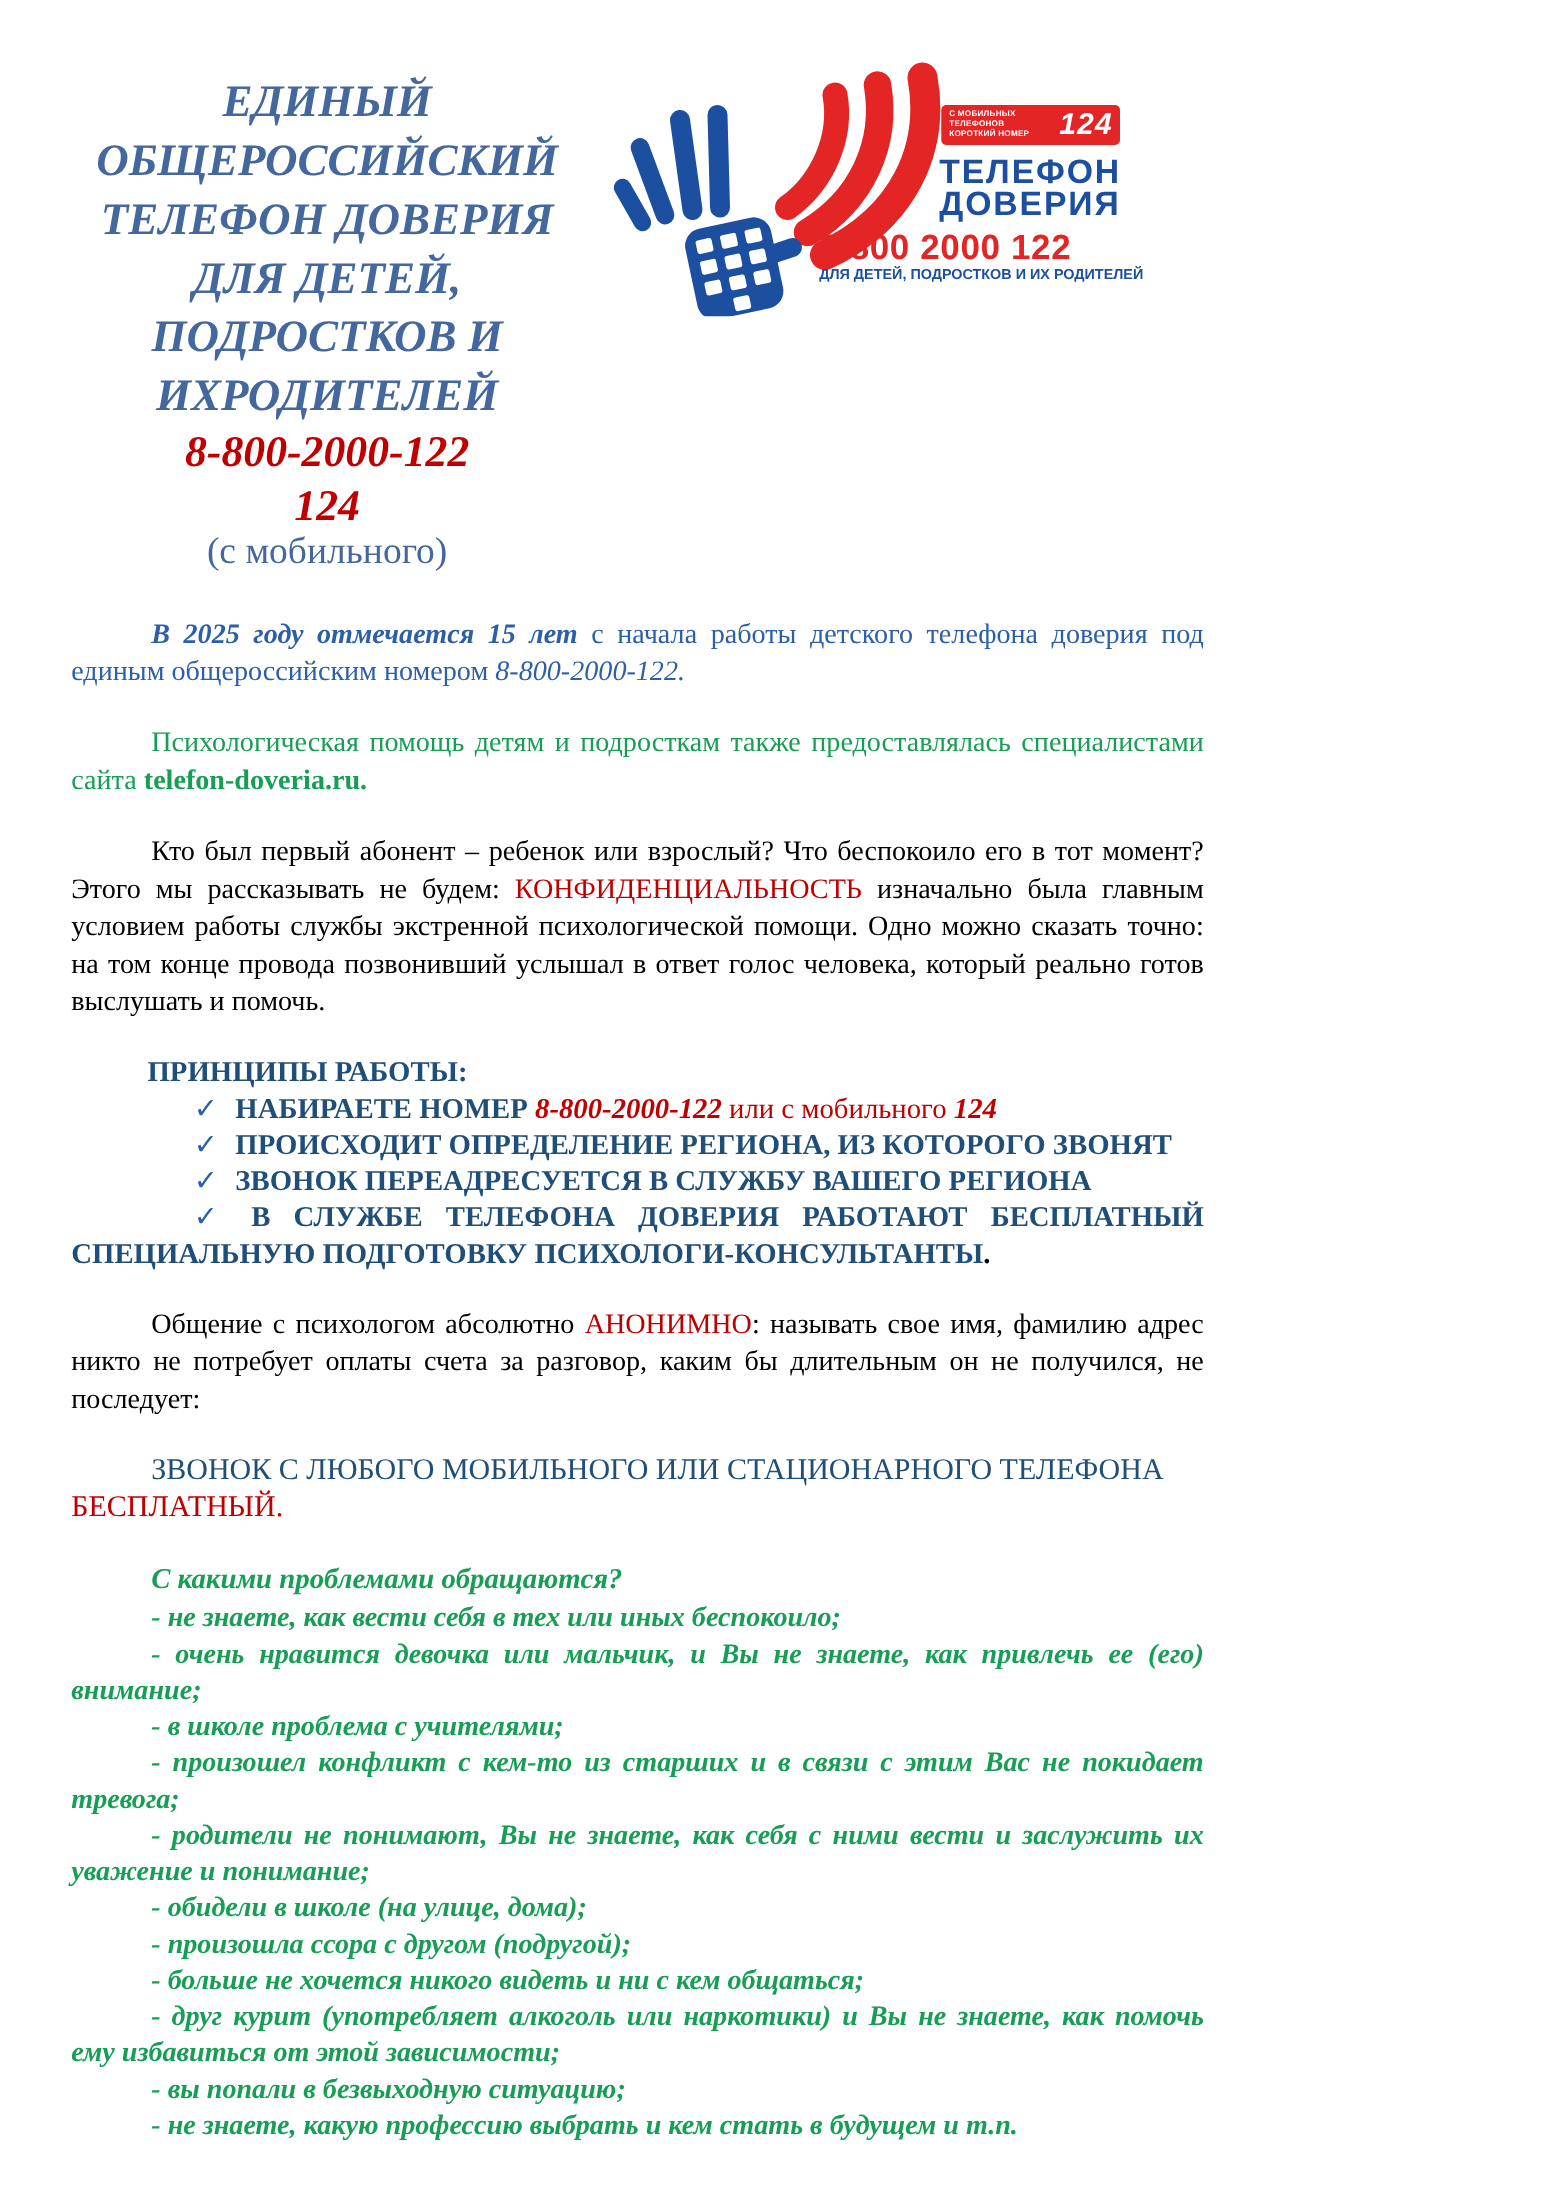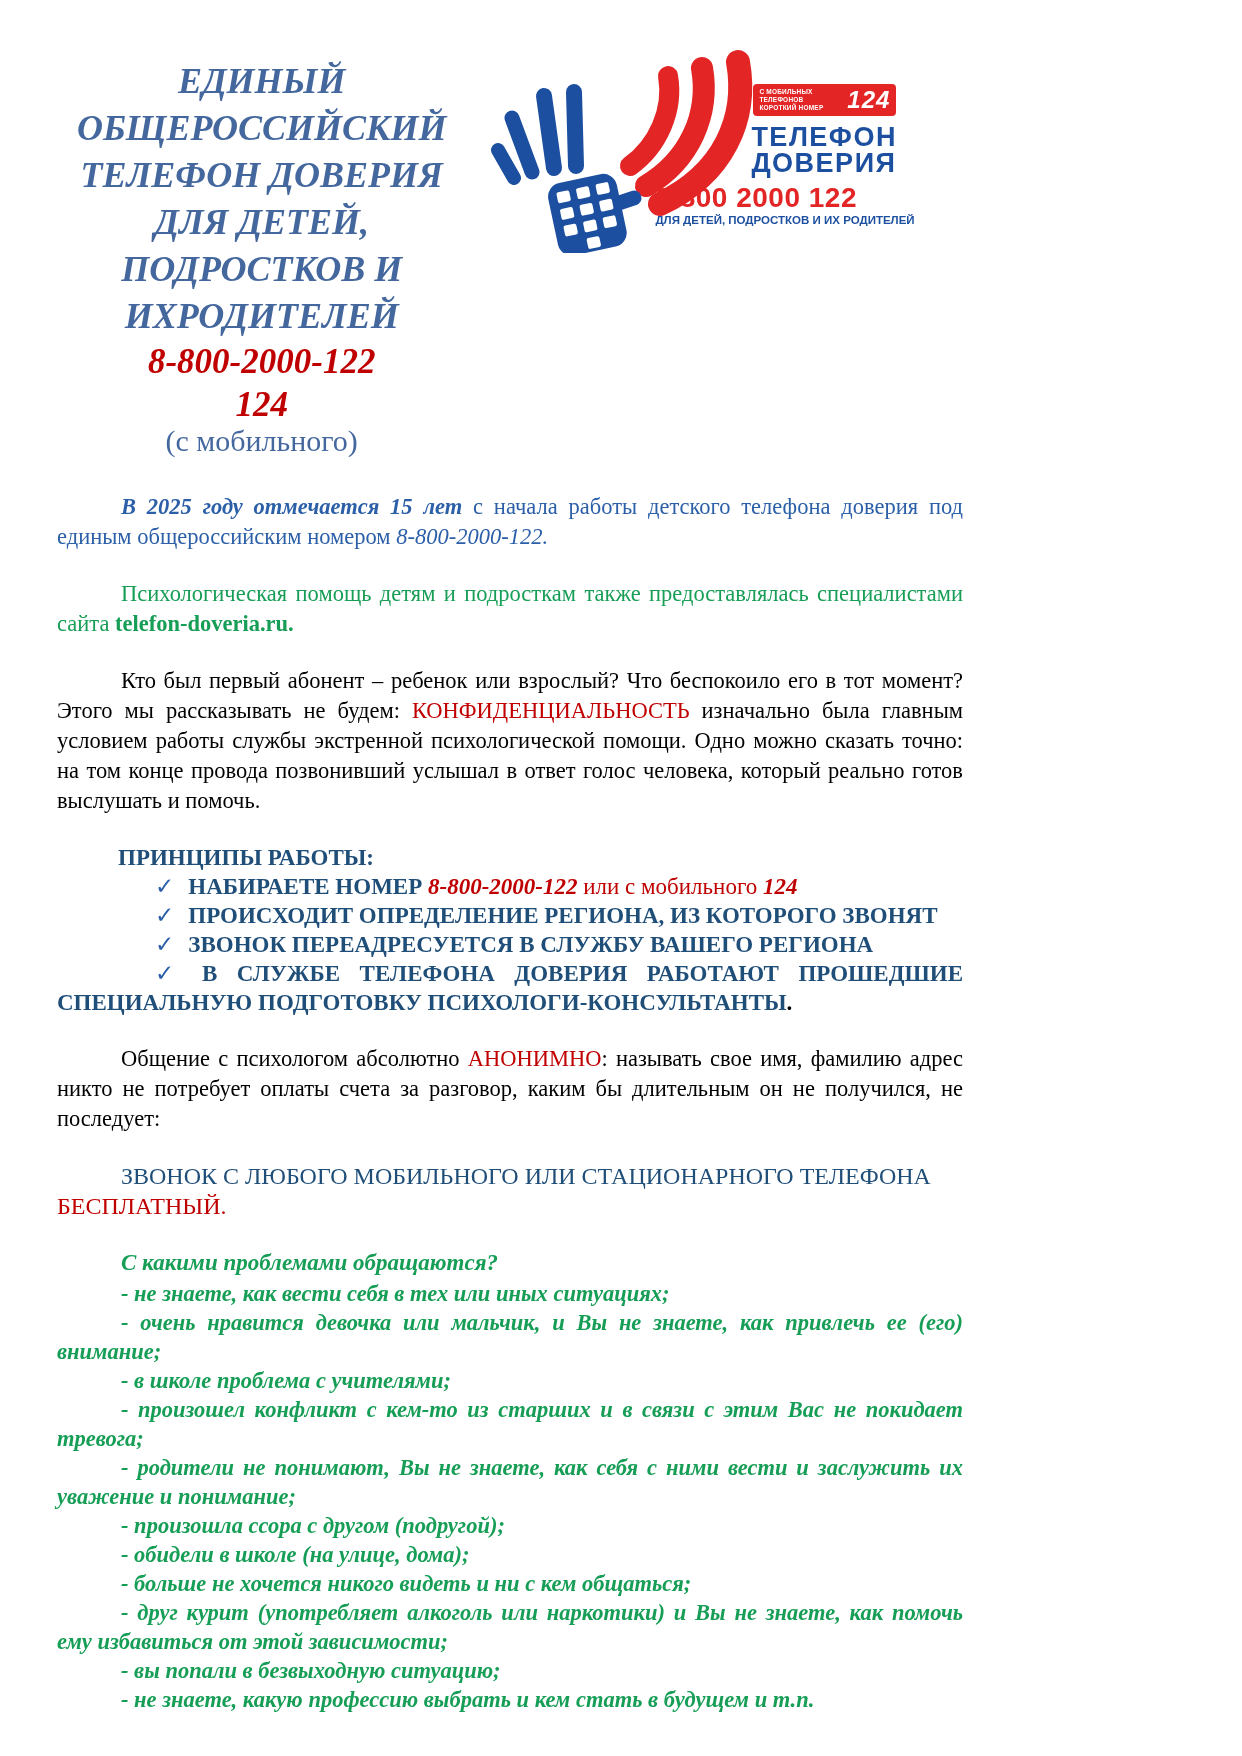--- a/index.html
+++ b/index.html
@@ -123,35 +123,35 @@
 
   <p class="para green"><span>Психологическая помощь детям и подросткам также предоставлялась специалистами сайта </span><b>telefon-doveria.ru.</b></p>
 
   <p class="para"><span>Кто был первый абонент – ребенок или взрослый? Что беспокоило его в тот момент? Этого мы рассказывать не будем: </span><span class="red-b">КОНФИДЕНЦИАЛЬНОСТЬ</span><span> изначально была главным условием работы службы экстренной психологической помощи. Одно можно сказать точно: на том конце провода позвонивший услышал в ответ голос человека, который реально готов выслушать и помочь.</span></p>
 
   <div class="principles-block">
     <p class="principles-heading">ПРИНЦИПЫ РАБОТЫ:</p>
     <p class="check-item"><span class="check">✓</span><span>НАБИРАЕТЕ НОМЕР </span><span class="phone-red">8-800-2000-122</span><span class="mid-red"> или с мобильного </span><span class="phone-red">124</span></p>
     <p class="check-item"><span class="check">✓</span><span>ПРОИСХОДИТ ОПРЕДЕЛЕНИЕ РЕГИОНА, ИЗ КОТОРОГО ЗВОНЯТ</span></p>
     <p class="check-item"><span class="check">✓</span><span>ЗВОНОК ПЕРЕАДРЕСУЕТСЯ В СЛУЖБУ ВАШЕГО РЕГИОНА</span></p>
-    <p class="check-item"><span class="check">✓</span><span>В СЛУЖБЕ ТЕЛЕФОНА ДОВЕРИЯ РАБОТАЮТ ПРОШЕДШИЕ СПЕЦИАЛЬНУЮ ПОДГОТОВКУ ПСИХОЛОГИ-КОНСУЛЬТАНТЫ</span><span style="color:#000">.</span></p>
+    <p class="check-item"><span class="check">✓</span><span>В СЛУЖБЕ ТЕЛЕФОНА ДОВЕРИЯ РАБОТАЮТ БЕСПЛАТНЫЙ СПЕЦИАЛЬНУЮ ПОДГОТОВКУ ПСИХОЛОГИ-КОНСУЛЬТАНТЫ</span><span style="color:#000">.</span></p>
   </div>
 
   <p class="para"><span>Общение с психологом абсолютно </span><span class="red-b">АНОНИМНО</span><span>: называть свое имя, фамилию адрес никто не потребует оплаты счета за разговор, каким бы длительным он не получился, не последует:</span></p>
 
   <p class="free-call"><span>ЗВОНОК С ЛЮБОГО МОБИЛЬНОГО ИЛИ СТАЦИОНАРНОГО ТЕЛЕФОНА </span><span class="red-b">БЕСПЛАТНЫЙ</span><span class="red-b">.</span></p>
 
   <p class="prob-heading">С какими проблемами обращаются?</p>
-  <p class="prob">- не знаете, как вести себя в тех или иных ситуациях;</p>
+  <p class="prob">- не знаете, как вести себя в тех или иных беспокоило;</p>
   <p class="prob">- очень нравится девочка или мальчик, и Вы не знаете, как привлечь ее (его) внимание;</p>
   <p class="prob">- в школе проблема с учителями;</p>
   <p class="prob">- произошел конфликт с кем-то из старших и в связи с этим Вас не покидает тревога;</p>
   <p class="prob">- родители не понимают, Вы не знаете, как себя с ними вести и заслужить их уважение и понимание;</p>
+  <p class="prob">- обидели в школе (на улице, дома);</p>
   <p class="prob">- произошла ссора с другом (подругой);</p>
-  <p class="prob">- обидели в школе (на улице, дома);</p>
   <p class="prob">- больше не хочется никого видеть и ни с кем общаться;</p>
   <p class="prob">- друг курит (употребляет алкоголь или наркотики) и Вы не знаете, как помочь ему избавиться от этой зависимости;</p>
   <p class="prob">- вы попали в безвыходную ситуацию;</p>
   <p class="prob">- не знаете, какую профессию выбрать и кем стать в будущем и т.п.</p>
 
   <div class="footer-slogan">
     <div>Безвыходных ситуаций не бывает!</div>
     <div>Позвони – мы на расстоянии звонка!</div>
   </div>
 

